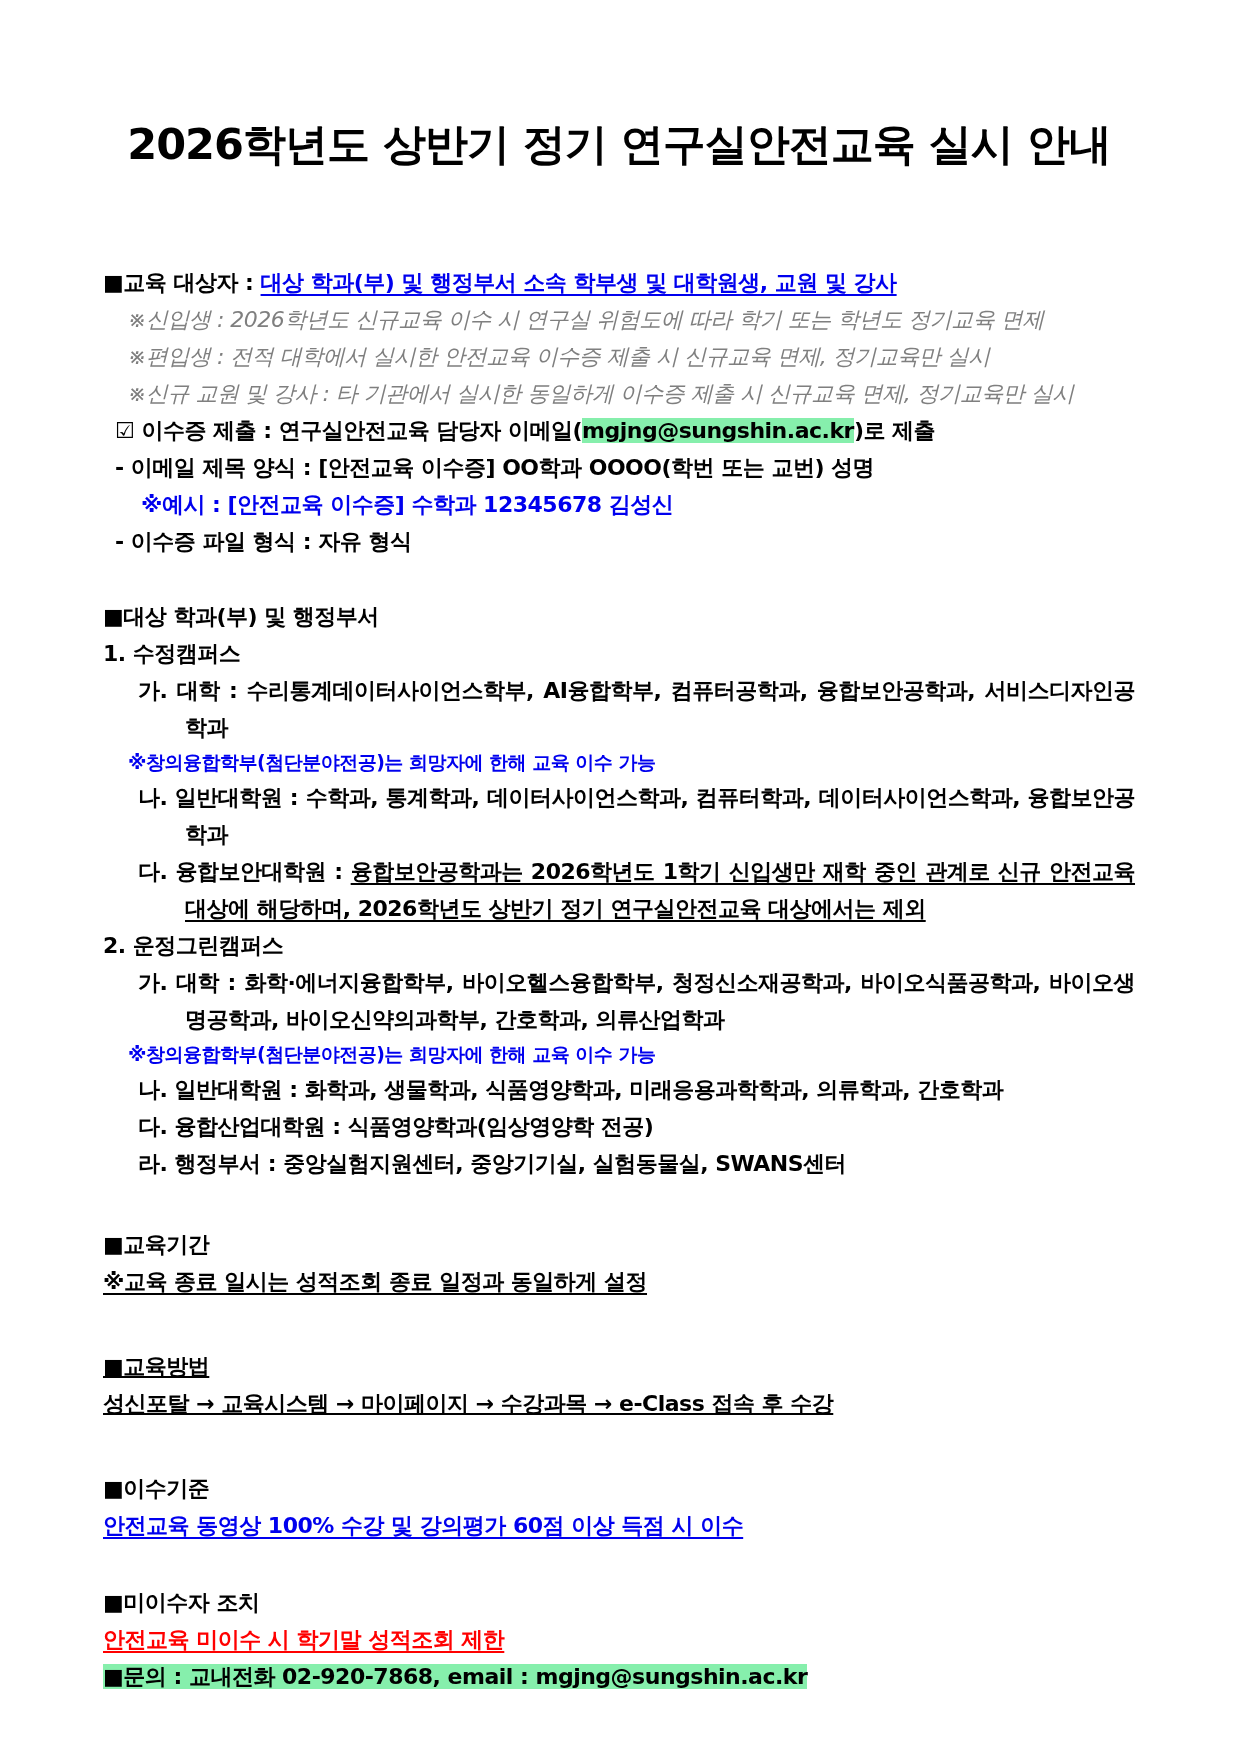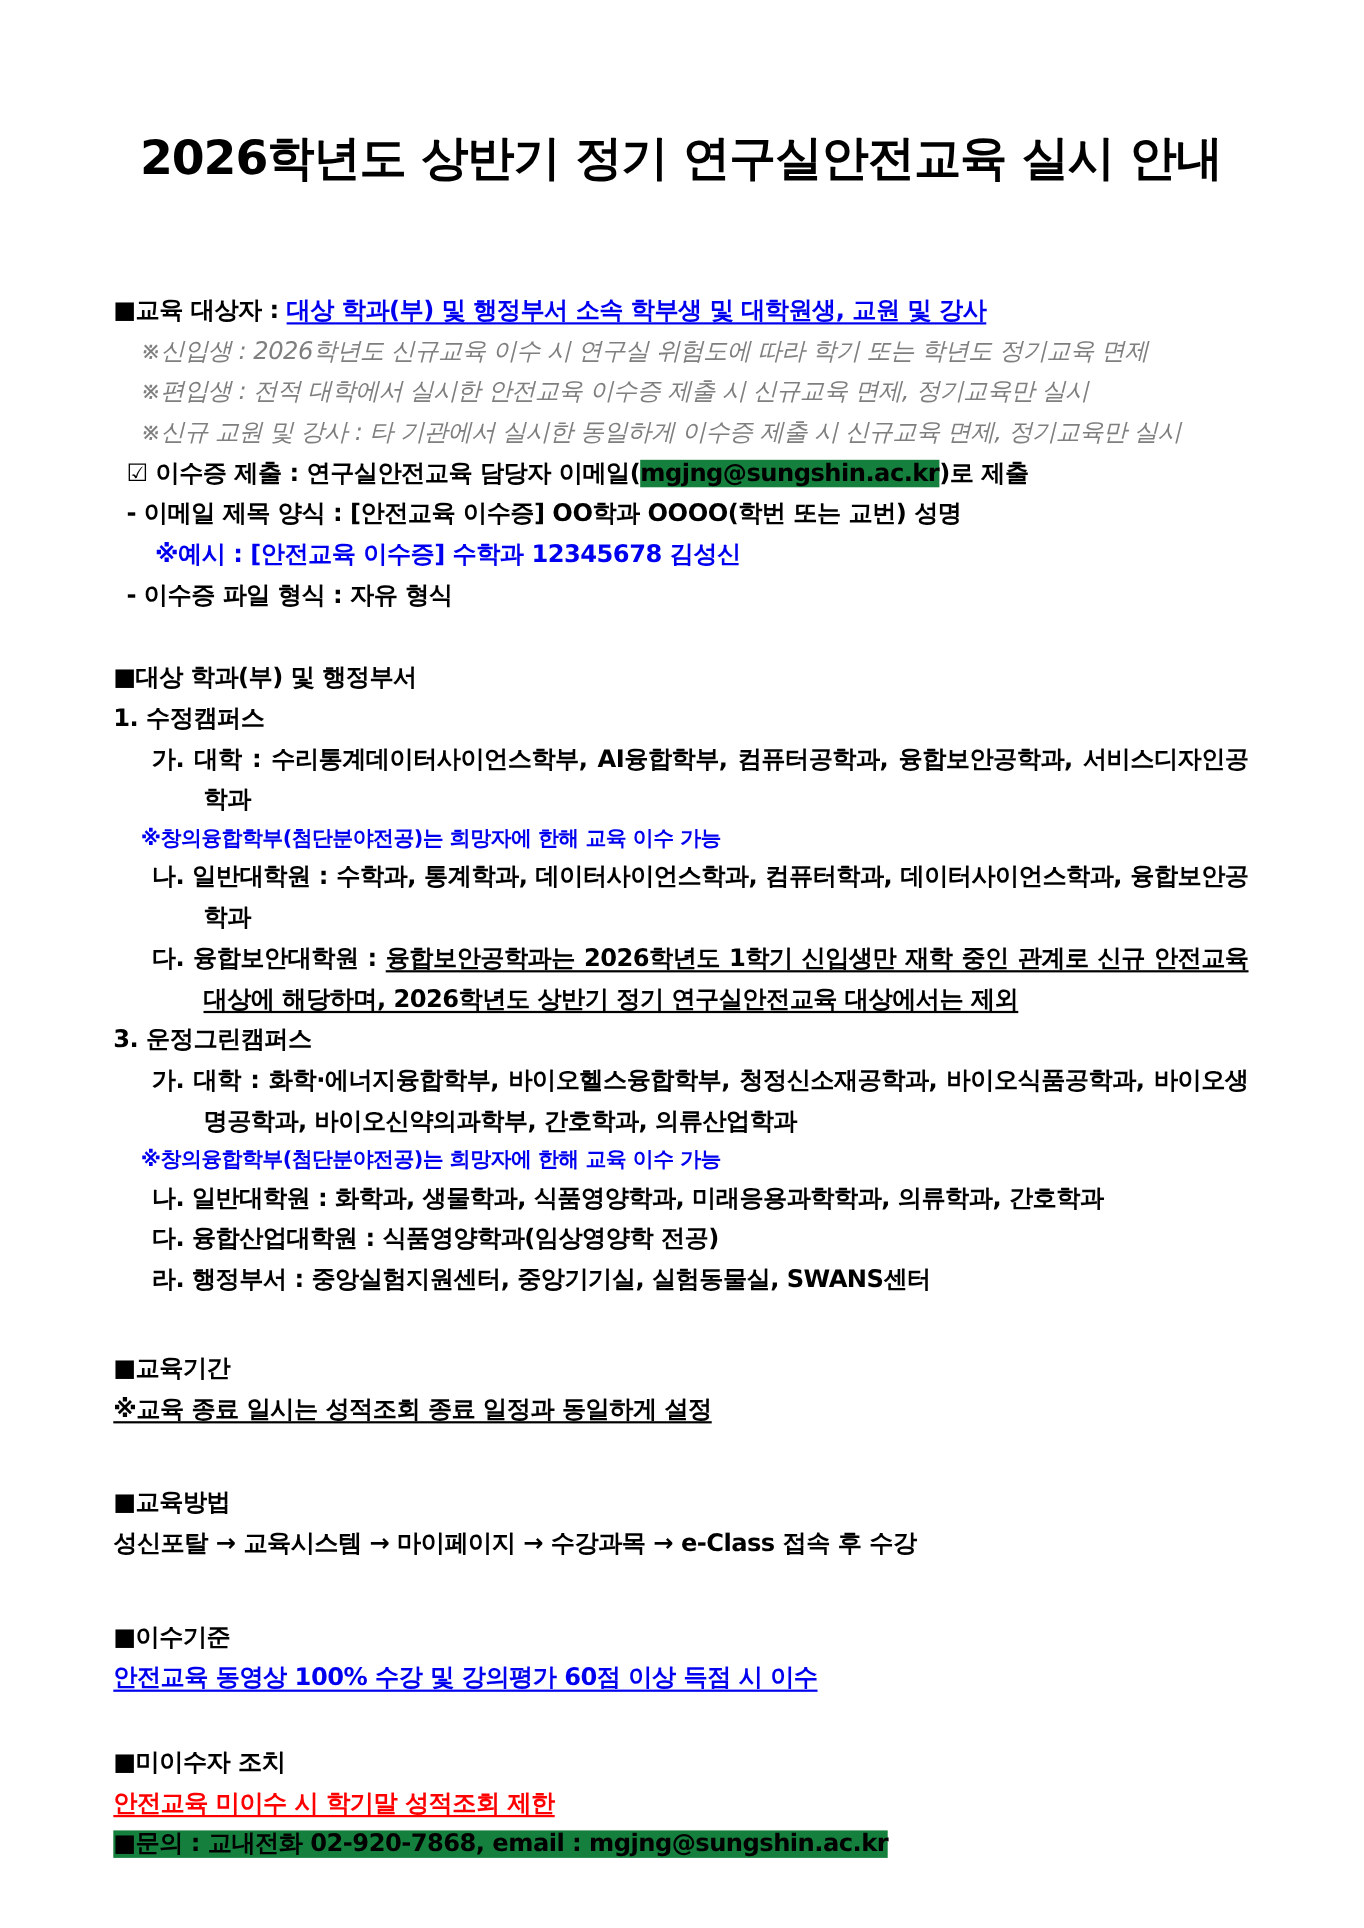--- a/index.html
+++ b/index.html
@@ -29,32 +29,32 @@
     font-size: 22px;
     font-weight: bold;
     line-height: 37px;
     letter-spacing: -0.5px;
     text-align: justify;
   }
   .gray  { color: #7f7f7f; font-weight: normal; }
   .blue  { color: #0000ee; }
   .red   { color: #ff0000; }
   .und   { text-decoration: underline; text-decoration-thickness: 2px; text-underline-offset: 4px; }
-  .hl    { background: #15803d; }
+  .hl    { background: #86efac; }
   
   .ind-note   { padding-left: 47px; text-indent: -22px; font-style: italic; }   
   .ind-dash   { padding-left: 36px; text-indent: -24px; }   
   .ind-ex     { padding-left: 38px; }                        
   .ind-item   { padding-left: 82px; text-indent: -47px; }   
   .small-note { font-size: 19px; line-height: 33px; padding-left: 25px; color: #0000ee; }
   
   .sec-audience      { margin-top: 92px; }
   .sec-departments   { margin-top: 38px; }
   .sec-period        { margin-top: 44px; }
-  .sec-method        { margin-top: 48px; }
+  .sec-method        { margin-top: 48px; text-decoration: underline; }
   .sec-criteria      { margin-top: 48px; }
   .sec-noncompletion { margin-top: 40px; }
 </style>
 </head>
 <body>
 
 <div class="doc">
 
   <h1 class="title">2026학년도 상반기 정기 연구실안전교육 실시 안내</h1>
 
@@ -71,21 +71,21 @@
 
   <div class="sec-departments">
     <p class="ln">■대상 학과(부) 및 행정부서</p>
 
     <p class="ln">1. 수정캠퍼스</p>
     <p class="ln ind-item">가. 대학 : 수리통계데이터사이언스학부, AI융합학부, 컴퓨터공학과, 융합보안공학과, 서비스디자인공학과</p>
     <p class="ln small-note">※창의융합학부(첨단분야전공)는 희망자에 한해 교육 이수 가능</p>
     <p class="ln ind-item">나. 일반대학원 : 수학과, 통계학과, 데이터사이언스학과, 컴퓨터학과, 데이터사이언스학과, 융합보안공학과</p>
     <p class="ln ind-item"><span>다. 융합보안대학원 : </span><span class="und">융합보안공학과는 2026학년도 1학기 신입생만 재학 중인 관계로 신규 안전교육 대상에 해당하며, 2026학년도 상반기 정기 연구실안전교육 대상에서는 제외</span></p>
 
-    <p class="ln">3. 운정그린캠퍼스</p>
+    <p class="ln">2. 운정그린캠퍼스</p>
     <p class="ln ind-item">가. 대학 : 화학·에너지융합학부, 바이오헬스융합학부, 청정신소재공학과, 바이오식품공학과, 바이오생명공학과, 바이오신약의과학부, 간호학과, 의류산업학과</p>
     <p class="ln small-note">※창의융합학부(첨단분야전공)는 희망자에 한해 교육 이수 가능</p>
     <p class="ln ind-item">나. 일반대학원 : 화학과, 생물학과, 식품영양학과, 미래응용과학학과, 의류학과, 간호학과</p>
     <p class="ln ind-item">다. 융합산업대학원 : 식품영양학과(임상영양학 전공)</p>
     <p class="ln ind-item">라. 행정부서 : 중앙실험지원센터, 중앙기기실, 실험동물실, SWANS센터</p>
   </div>
 
   <div class="sec-period">
     <p class="ln">■교육기간</p>
     <p class="ln"><span class="und">※교육 종료 일시는 성적조회 종료 일정과 동일하게 설정</span></p>

